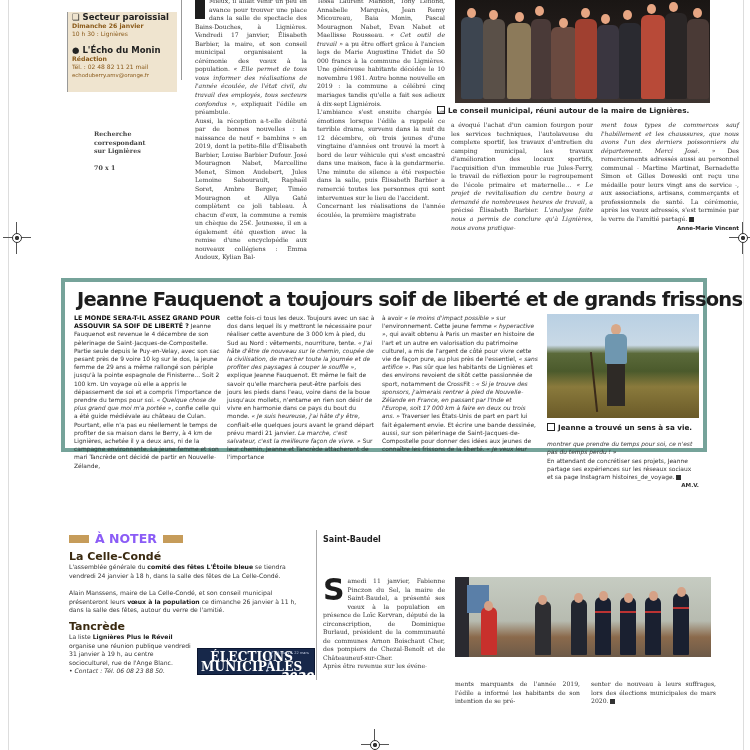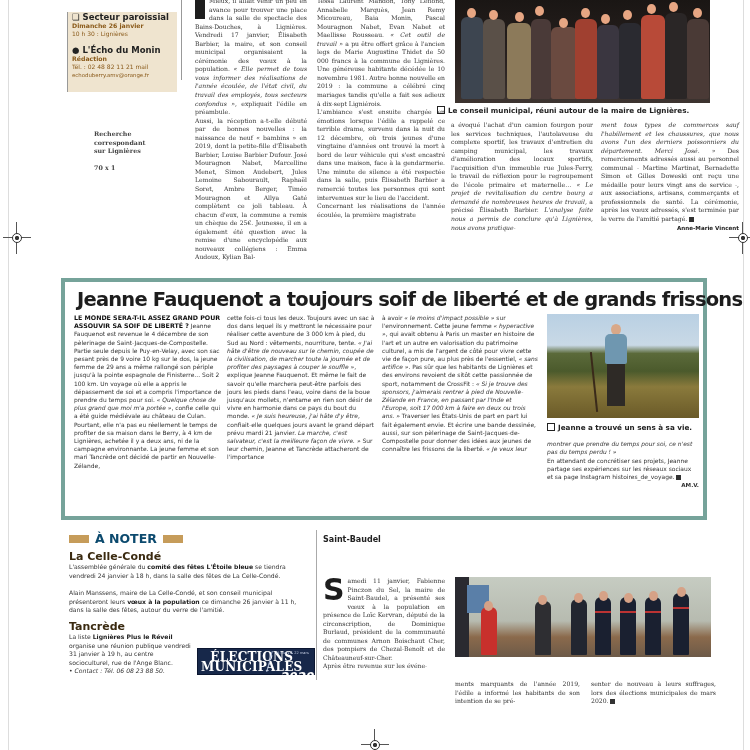--- a/index.html
+++ b/index.html
@@ -33,38 +33,38 @@
   .sign{font-family:"DejaVu Sans",sans-serif;font-weight:bold;font-size:5.6px;text-align:right;display:block;color:#222;}
   .endmark{display:inline-block;width:5px;height:5px;background:#333;margin-left:2px;vertical-align:middle;}
 
   .photo-top{position:absolute;left:446px;top:0;width:255px;height:103px;overflow:hidden;background:linear-gradient(180deg,#1a1614 0%,#2a2220 60%,#3d3430 100%);}
   .person{position:absolute;bottom:4px;border-radius:6px 6px 2px 2px;}
   .head{position:absolute;width:9px;height:10px;border-radius:50%;background:#e7a683;}
   .caption-top{position:absolute;left:428px;top:106px;font-family:"DejaVu Sans",sans-serif;font-weight:bold;font-size:7.2px;color:#222;white-space:nowrap;}
   .capbox{display:inline-block;width:6px;height:6px;border:1px solid #222;margin-right:3px;vertical-align:-1px;}
 
   
-  .jbox{position:absolute;left:52px;top:278px;width:646px;height:242px;border:4px solid #76a39a;box-sizing:border-box;background:#fff;}
+  .jbox{position:absolute;left:52px;top:278px;width:646px;height:174px;border:4px solid #76a39a;box-sizing:border-box;background:#fff;}
   .jtitle{position:absolute;left:12px;top:6px;font-family:"DejaVu Sans",sans-serif;font-weight:bold;font-size:19.5px;letter-spacing:-0.8px;color:#1d1d1d;white-space:nowrap;}
   .jcol{position:absolute;font-family:"DejaVu Sans",sans-serif;font-size:5.95px;line-height:8.2px;color:#333;}
   .jcol .lead{font-weight:bold;color:#111;font-size:6.3px;}
   .jcol .i{font-style:italic;}
   .jc1{left:9px;top:32px;width:148px;}
   .jc2{left:162px;top:32px;width:150px;}
   .jc3{left:317px;top:32px;width:156px;}
   .jc4{left:482px;top:32px;width:152px;}
   .jphoto{width:152px;height:104px;position:relative;overflow:hidden;background:linear-gradient(180deg,#b9d0e3 0%,#c9d9e6 30%,#5b6a3a 38%,#4b5a2c 55%,#8a7a3c 70%,#6a5a28 100%);}
   .jcaption{font-weight:bold;font-size:7.2px;color:#222;margin:5px 0 8px;white-space:nowrap;}
   .amv{float:right;font-weight:bold;font-size:5.6px;}
 
   
   .anoter{position:absolute;left:60px;top:531px;width:240px;font-family:"DejaVu Sans",sans-serif;}
   .an-head{display:flex;align-items:center;gap:6px;margin-bottom:4px;}
   .an-bar{width:20px;height:8px;background:#c69c5a;}
-  .an-title{font-weight:bold;font-size:12.5px;color:#0c4a6e;}
+  .an-title{font-weight:bold;font-size:12.5px;color:#8b5cf6;}
   .an-place{font-weight:bold;font-size:11px;color:#3a2a10;margin-top:2px;}
   .an-text{font-size:6.1px;line-height:8.6px;color:#333;}
   .an-text b{color:#1d1d1d;}
   .an-gap{height:9px;}
   .elections{position:absolute;left:188px;top:648px;width:116px;height:25px;background:#17284a;color:#fff;border:1px solid #0b1630;}
   .el-word{position:absolute;left:3px;top:3px;font-family:"DejaVu Serif",serif;font-weight:bold;font-size:12px;line-height:10px;letter-spacing:0.2px;text-align:center;}
   .el-sep{position:absolute;left:71px;top:2px;width:1px;height:21px;background:#9fb0d0;transform:skewX(-15deg);}
   .el-dates{position:absolute;left:77px;top:2px;font-family:"DejaVu Sans",sans-serif;font-size:3.5px;color:#c8d2e6;white-space:nowrap;}
   .el-year{position:absolute;left:83px;top:21px;font-family:"DejaVu Sans",sans-serif;font-style:italic;font-weight:bold;font-size:12px;}
   .vline{position:absolute;left:307px;top:530px;width:1px;height:150px;background:#aaa;}

